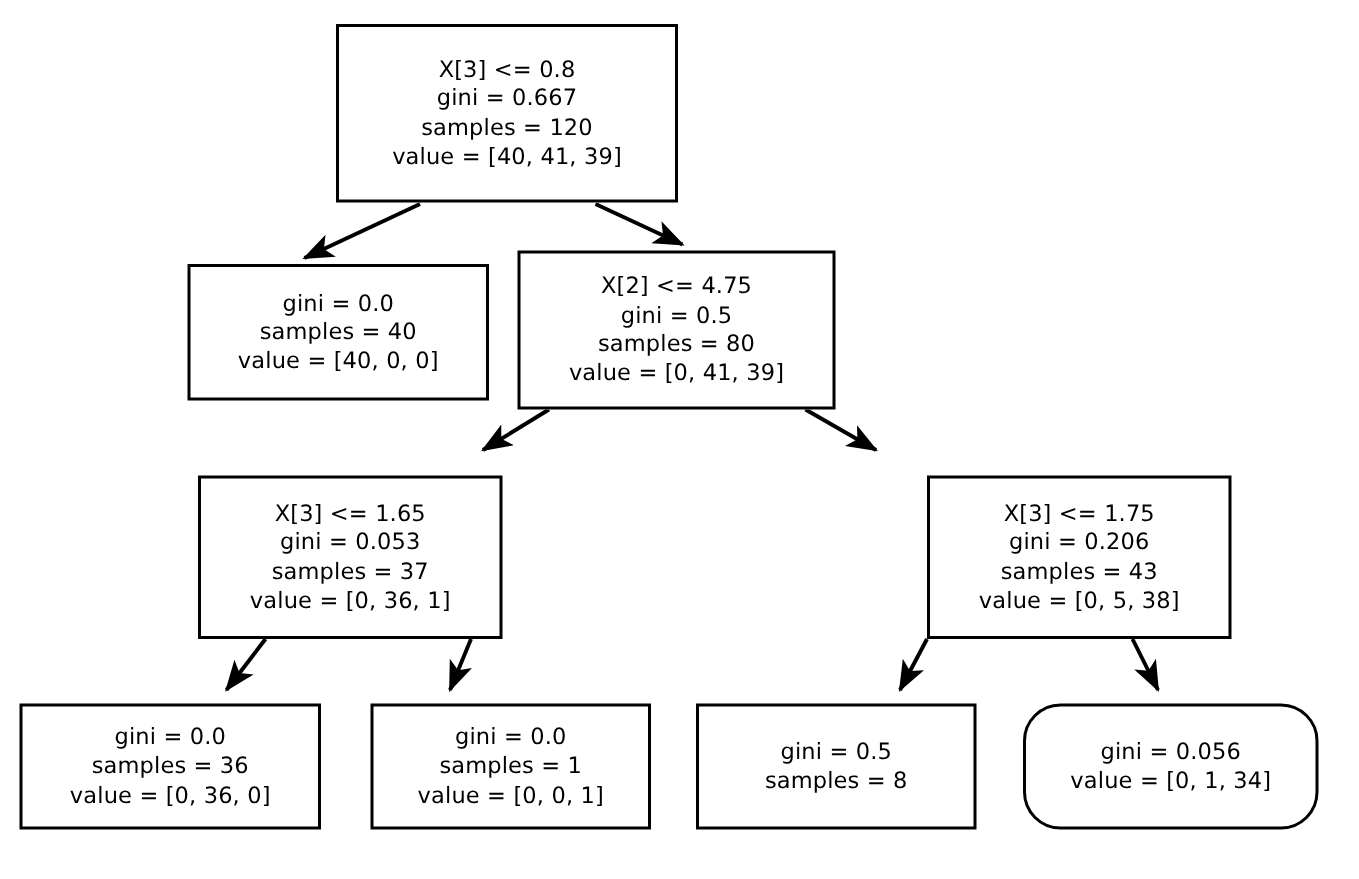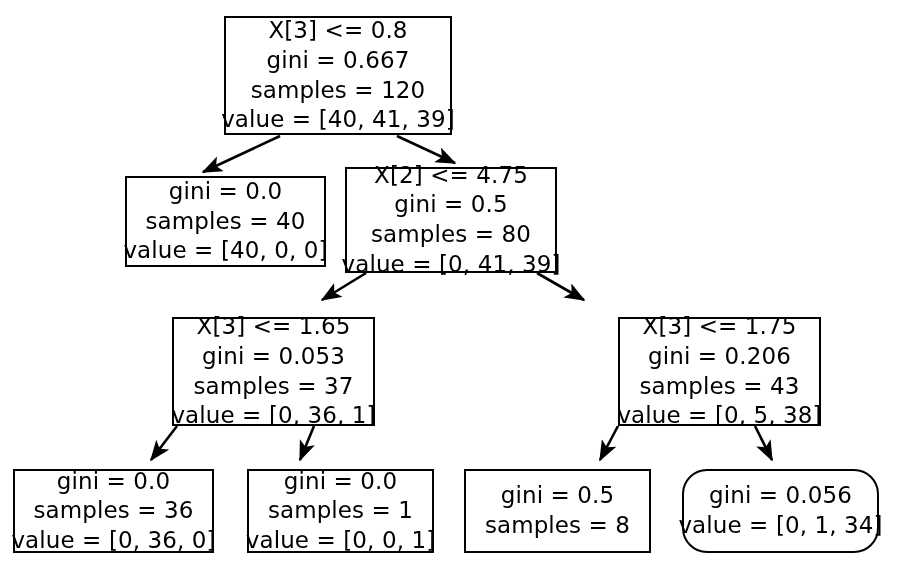--- a/index.html
+++ b/index.html
@@ -37,21 +37,21 @@
     align-items: center;
     justify-content: center;
     padding: 2px 6px;
     z-index: 2;
   }
   .node-line {
     display: block;
     white-space: nowrap;
     color: #000000;
     font-family: "DejaVu Sans", sans-serif;
-    font-size: 23px;
+    font-size: 15px;
     line-height: 1.285;
     letter-spacing: 0.1px;
   }
 </style>
 </head>
 <body>
 
 <div id="tree-canvas">
 
   <svg id="edge-layer" viewBox="0 0 906 586" width="906" height="586" xmlns="http://www.w3.org/2000/svg">
@@ -91,21 +91,21 @@
     <span class="node-line">value = [40, 0, 0]</span>
   </div>
 
   <div class="tree-node" style="left:345px; top:167px; width:212px; height:106px;">
     <span class="node-line">X[2] &lt;= 4.75</span>
     <span class="node-line">gini = 0.5</span>
     <span class="node-line">samples = 80</span>
     <span class="node-line">value = [0, 41, 39]</span>
   </div>
 
-  <div class="tree-node" style="left:132px; top:317px; width:203px; height:109px;margin-left:40px;">
+  <div class="tree-node" style="left:132px; top:317px; width:203px; height:109px;">
     <span class="node-line">X[3] &lt;= 1.65</span>
     <span class="node-line">gini = 0.053</span>
     <span class="node-line">samples = 37</span>
     <span class="node-line">value = [0, 36, 1]</span>
   </div>
 
   <div class="tree-node" style="left:573px; top:317px; width:203px; height:109px;margin-left:45px;">
     <span class="node-line">X[3] &lt;= 1.75</span>
     <span class="node-line">gini = 0.206</span>
     <span class="node-line">samples = 43</span>

